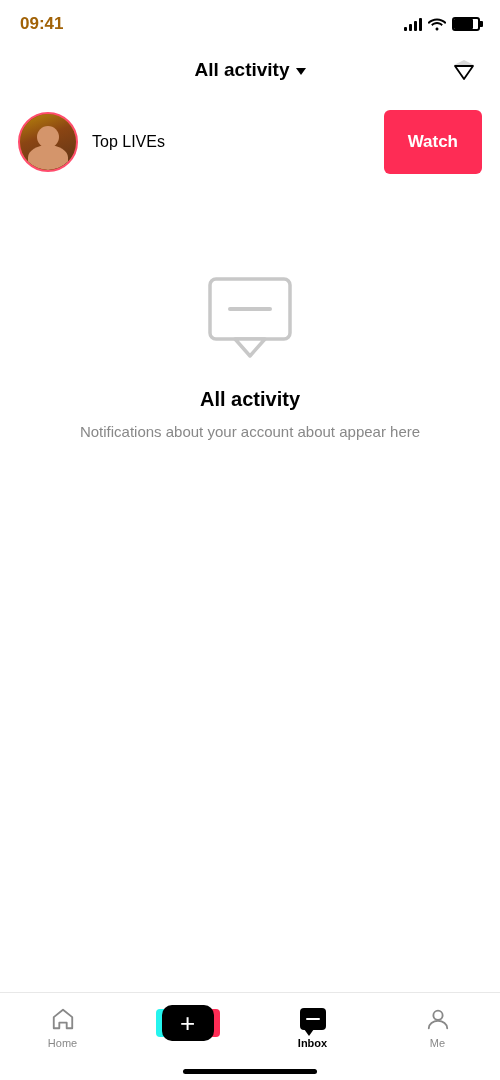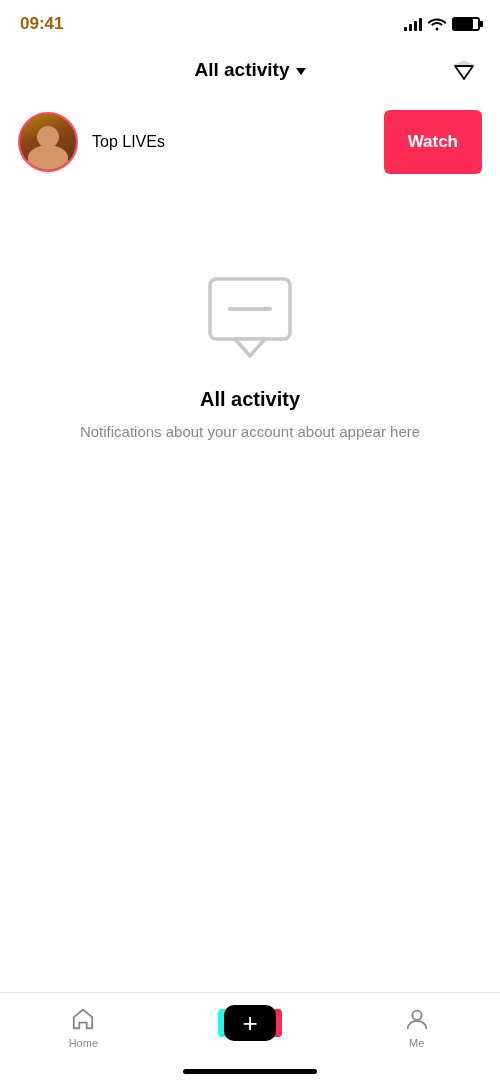--- a/index.html
+++ b/index.html
@@ -402,20 +402,30 @@
   <div class="nav-plus">
     <div style="position:relative; width:64px; height:36px; display:flex; align-items:center; justify-content:center;">
       <div style="position:absolute; left:0; top:4px; bottom:4px; width:12px; background:#25F4EE; border-radius:4px 0 0 4px;"></div>
       <div style="position:absolute; right:0; top:4px; bottom:4px; width:12px; background:#FE2C55; border-radius:0 4px 4px 0;"></div>
       <div style="position:relative; width:52px; height:36px; background:#000; border-radius:10px; display:flex; align-items:center; justify-content:center; z-index:1;">
         <span style="color:#fff; font-size:26px; font-weight:300; line-height:1;">+</span>
       </div>
     </div>
   </div>
 
+  <div class="nav-item">
+    <div class="nav-icon inbox-icon">
+      <div style="position:relative; display:inline-block;">
+        <div class="inbox-icon-box">
+          <div class="inbox-icon-line"></div>
+        </div>
+      </div>
+    </div>
+    <span class="nav-label active">Inbox</span>
+  </div>
 
   <div class="nav-item">
     <div class="nav-icon me-icon">
       <svg width="26" height="26" viewBox="0 0 26 26" fill="none">
         <circle cx="13" cy="9" r="5" stroke="#888" stroke-width="2"></circle>
         <path d="M3 23C3 18.582 7.582 15 13 15C18.418 15 23 18.582 23 23" stroke="#888" stroke-width="2" stroke-linecap="round"></path>
       </svg>
     </div>
     <span class="nav-label">Me</span>
   </div>

